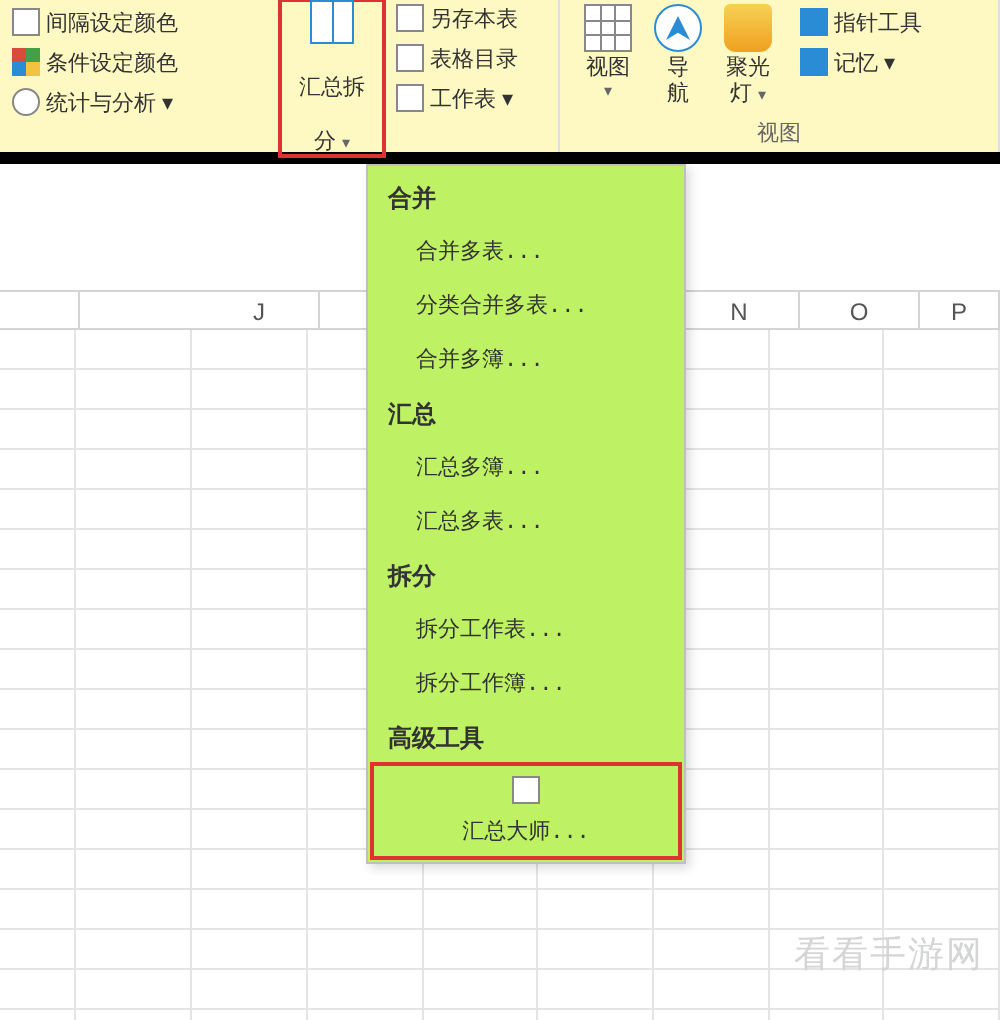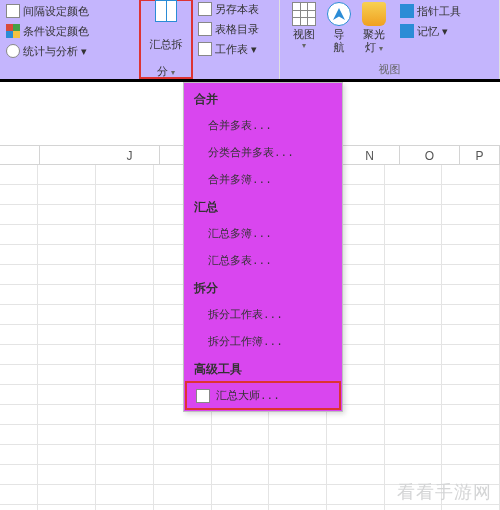--- a/index.html
+++ b/index.html
@@ -8,22 +8,22 @@
     font-size: 11px;
     background: #fff;
     width: 500px;
     height: 510px;
     overflow: hidden;
     position: relative;
   }
   
   .ribbon {
     display: flex;
-    background: #c4b5fd;
-    border-bottom: 3px solid #000000;
+    background: #fef9c3;
+    border-bottom: 6px solid #000000;
     height: 82px;
   }
   .ribbon-group {
     display: flex;
     flex-direction: column;
     border-right: 1px solid #e0e0e0;
     padding: 2px 4px 0 4px;
   }
   .ribbon-group-title {
     text-align: center;
@@ -58,21 +58,21 @@
   .highlight-box {
     outline: 2px solid #d33;
     outline-offset: -1px;
   }
   
   .dropdown {
     position: absolute;
     top: 82px;
     left: 183px;
     width: 160px;
-    background: #d946ef;
+    background: #bef264;
     border: 1px solid #bfbfbf;
     box-shadow: 2px 2px 5px rgba(0,0,0,.15);
     padding: 2px 0;
     z-index: 10;
   }
   .dd-header {
     font-weight: bold;
     color: #333;
     padding: 6px 10px 4px;
     font-size: 12px;
@@ -82,20 +82,21 @@
     color: #333;
     font-size: 11px;
     cursor: default;
     font-family: Liberation Mono, monospace;
   }
   .dd-item.with-icon {
     padding-left: 10px;
     display:flex;
     align-items:center;
     gap:6px;
+    flex-direction:column;
   }
   .dd-item.with-icon .ico { width:14px; height:14px; }
   .dd-highlight {
     margin: 0 2px;
     outline: 2px solid #d33;
     outline-offset: -1px;
   }
   
   .col-headers {
     position: absolute;
@@ -128,21 +129,21 @@
     height:20px;
   }
   .cell {
     width:60px;
     border-right:1px solid #e4e4e4;
     border-bottom:1px solid #e4e4e4;
   }
   
   .watermark {
     position: absolute;
-    bottom: 6px;
+    bottom: 21px;
     right: 8px;
     font-size: 18px;
     color: #d4d5d6;
     font-weight: 500;
     z-index: 20;
     letter-spacing:1px;
   }
   
   .sq-red{background:#d94b3c;}
   .sq-green{background:#43a047;}

